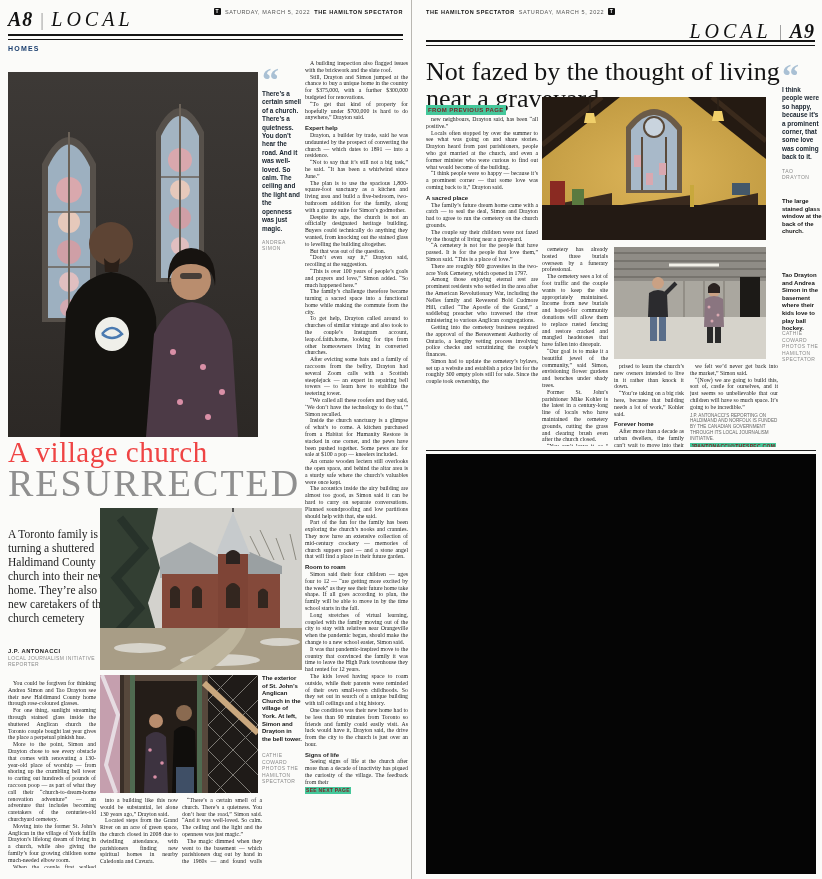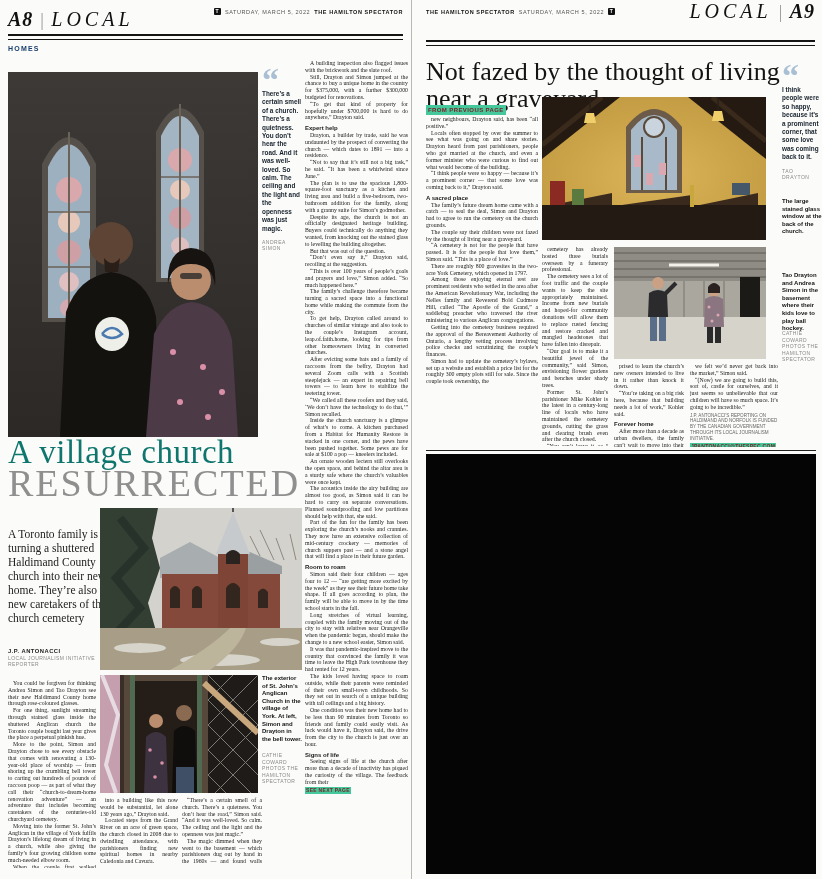--- a/index.html
+++ b/index.html
@@ -18,21 +18,21 @@
             font:bold 5px/7px "Liberation Sans",sans-serif;text-align:center;border-radius:1px;}
   .folio{font-family:"Liberation Serif",serif;font-size:20px;color:#111;letter-spacing:1px;font-style:italic;}
   .folio .pgnum{font-weight:bold;}
   .folio .sep{color:#999;font-weight:normal;padding:0 6px;font-size:18px;}
   .folio .sec{letter-spacing:4px;}
   .double-rule{border-top:2.5px solid #141414;border-bottom:1.5px solid #141414;height:3px;}
   .section-label{font-family:"Liberation Sans",sans-serif;font-weight:bold;font-size:7px;
                  letter-spacing:1.2px;color:#1a3e6e;}
 
   
-  .headline1{font-size:33px;line-height:32px;color:#0f766e;letter-spacing:.5px;}
+  .headline1{font-size:29px;line-height:32px;color:#ef4444;letter-spacing:.5px;}
   .headline2{font-size:38px;line-height:30px;color:#8f8f8f;letter-spacing:2px;}
   .headline-r{font-size:26px;line-height:27px;color:#141414;}
   .deck{font-size:11.5px;line-height:14px;color:#222;}
   .byline-name{font-family:"Liberation Sans",sans-serif;font-weight:bold;font-size:5.8px;
                letter-spacing:.5px;color:#222;}
   .byline-role{font-family:"Liberation Sans",sans-serif;font-size:5px;letter-spacing:.4px;
                color:#8a8a8a;margin-top:1px;line-height:6px;}
 
   
   .col{font-size:5.8px;line-height:6.8px;text-align:justify;overflow:hidden;}
@@ -233,21 +233,21 @@
     <p class="blk blk-p">A building inspection also flagged issues with the brickwork and the slate roof.</p><p class="blk blk-p">Still, Drayton and Simon jumped at the chance to buy a unique home in the country for $375,000, with a further $300,000 budgeted for renovations.</p><p class="blk blk-p">“To get that kind of property for hopefully under $700,000 is hard to do anywhere,” Drayton said.</p><p class="blk blk-sub">Expert help</p><p class="blk blk-p">Drayton, a builder by trade, said he was undaunted by the prospect of converting the church — which dates to 1891 — into a residence.</p><p class="blk blk-p">“Not to say that it’s still not a big task,” he said. “It has been a whirlwind since June.”</p><p class="blk blk-p">The plan is to use the spacious 1,800-square-foot sanctuary as a kitchen and living area and build a five-bedroom, two-bathroom addition for the family, along with a granny suite for Simon’s godmother.</p><p class="blk blk-p">Despite its age, the church is not an officially designated heritage building. Buyers could technically do anything they wanted, from knocking out the stained glass to levelling the building altogether.</p><p class="blk blk-p">But that was out of the question.</p><p class="blk blk-p">“Don’t even say it,” Drayton said, recoiling at the suggestion.</p><p class="blk blk-p">“This is over 100 years of people’s goals and prayers and love,” Simon added. “So much happened here.”</p><p class="blk blk-p">The family’s challenge therefore became turning a sacred space into a functional home while making the commute from the city.</p><p class="blk blk-p">To get help, Drayton called around to churches of similar vintage and also took to the couple’s Instagram account, leap.of.faith.home, looking for tips from other homeowners living in converted churches.</p><p class="blk blk-p">After evicting some bats and a family of raccoons from the belfry, Drayton had several Zoom calls with a Scottish steeplejack — an expert in repairing bell towers — to learn how to stabilize the teetering tower.</p><p class="blk blk-p">“We called all these roofers and they said, ‘We don’t have the technology to do that,’” Simon recalled.</p><p class="blk blk-p">Inside the church sanctuary is a glimpse of what’s to come. A kitchen purchased from a Habitat for Humanity Restore is stacked in one corner, and the pews have been pushed together. Some pews are for sale at $100 a pop — kneelers included.</p><p class="blk blk-p">An ornate wooden lectern still overlooks the open space, and behind the altar area is a sturdy safe where the church’s valuables were once kept.</p><p class="blk blk-p">The acoustics inside the airy building are almost too good, as Simon said it can be hard to carry on separate conversations. Planned soundproofing and low partitions should help with that, she said.</p><p class="blk blk-p">Part of the fun for the family has been exploring the church’s nooks and crannies. They now have an extensive collection of mid-century crockery — memories of church suppers past — and a stone angel that will find a place in their future garden.</p><p class="blk blk-sub">Room to roam</p><p class="blk blk-p">Simon said their four children — ages four to 12 — “are getting more excited by the week” as they see their future home take shape. If all goes according to plan, the family will be able to move in by the time school starts in the fall.</p><p class="blk blk-p">Long stretches of virtual learning, coupled with the family moving out of the city to stay with relatives near Orangeville when the pandemic began, should make the change to a new school easier, Simon said.</p><p class="blk blk-p">It was that pandemic-inspired move to the country that convinced the family it was time to leave the High Park townhouse they had rented for 12 years.</p><p class="blk blk-p">The kids loved having space to roam outside, while their parents were reminded of their own small-town childhoods. So they set out in search of a unique building with tall ceilings and a big history.</p><p class="blk blk-p">One condition was their new home had to be less than 90 minutes from Toronto so friends and family could easily visit. As luck would have it, Drayton said, the drive from the city to the church is just over an hour.</p><p class="blk blk-sub">Signs of life</p><p class="blk blk-p">Seeing signs of life at the church after more than a decade of inactivity has piqued the curiosity of the village. The feedback from their</p><p class="blk blk-jump">SEE NEXT PAGE</p></div>
   </div>
 
   <div class="page right">
 
     <div class="abs kicker" style="left:14px;top:8px;">
       <b>THE HAMILTON SPECTATOR</b>
       <span>SATURDAY, MARCH 5, 2022</span>
       <span class="logo-dot">T</span>
     </div>
-    <div class="abs folio" style="right:8px;top:0;margin-left:42px;">
+    <div class="abs folio" style="right:8px;top:20px;margin-left:42px;">
       <span class="sec">LOCAL</span><span class="sep">|</span><span class="pgnum">A9</span>
     </div>
     <div class="abs double-rule" style="left:14px;right:8px;top:40px;"></div>
 
     <div class="abs headline-r" style="left:14px;top:58px;width:380px;">Not fazed by the thought of living near a graveyard</div>
 
     <div class="abs" style="left:14px;top:98px;">
       <span class="continued">FROM PREVIOUS PAGE</span>
     </div>
 

